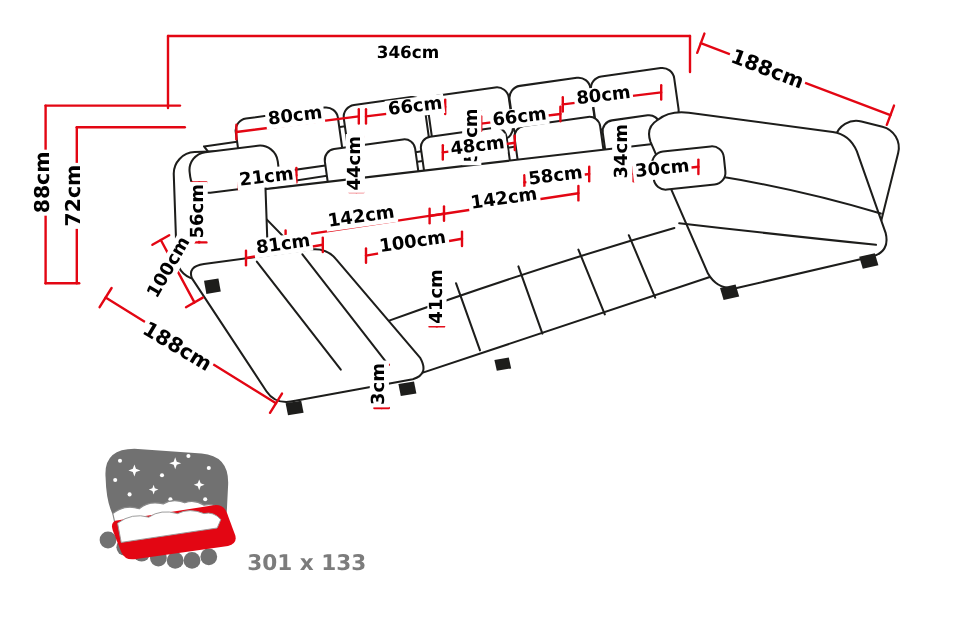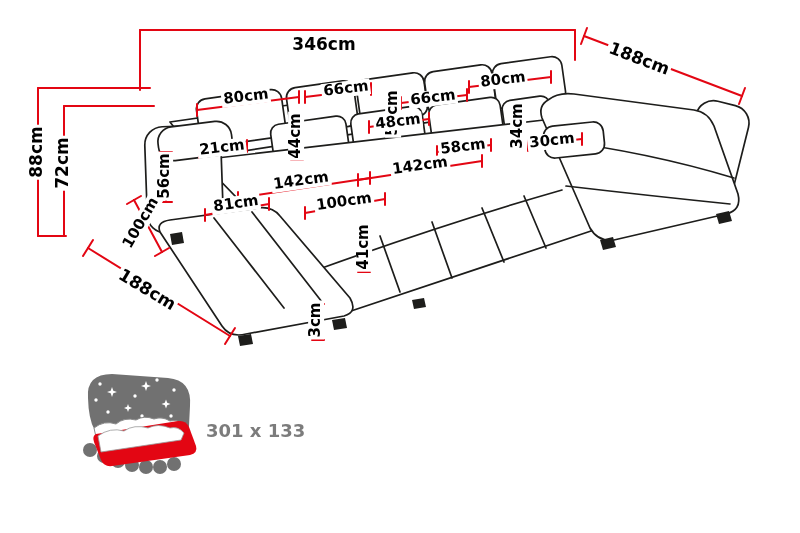--- a/index.html
+++ b/index.html
@@ -3,21 +3,21 @@
 <meta charset="utf-8">
 <style>
   html,body{margin:0;padding:0;background:#fff;}
   .stage{position:relative;width:800px;height:533px;background:#fff;overflow:hidden;
          font-family:"DejaVu Sans",sans-serif;}
   .art{position:absolute;left:0;top:0;width:800px;height:533px;}
   .dim{position:absolute;z-index:3;background:#fff;color:#000;
        font:bold 15px "DejaVu Sans",sans-serif;line-height:1.05;
        padding:0 2px;white-space:nowrap;}
   .size-label{position:absolute;z-index:3;color:#7c7c7c;
-       font:bold 18px "DejaVu Sans",sans-serif;white-space:nowrap;}
+       font:bold 18px "DejaVu Sans",sans-serif;white-space:nowrap;margin-top:39px;}
 </style>
 </head>
 <body>
 
 <div class="stage">
 
   <svg class="art" viewBox="0 0 800 533">
 
     <g stroke="#1d1d1b" stroke-width="1.7" fill="#ffffff" stroke-linejoin="round" stroke-linecap="round">
 
@@ -182,21 +182,21 @@
       </g>
 
       <path d="M94,428 q10,-8 22,-4 q8,-7 20,-4 q8,-5 18,-1 q8,-3 16,2 q8,-2 14,4 l-2,8 -86,4 z" fill="#ffffff" stroke="#8a8a8a" stroke-width="1"></path>
 
       <path d="M96,434 L178,421 Q186,420 189,427 L196,446 Q198,453 190,455 L112,466 Q104,467 101,460 L94,442 Q92,436 96,434 Z" fill="#e30613"></path>
 
       <path d="M98,436 q12,-9 26,-5 q10,-7 24,-3 q10,-5 22,0 q8,-2 14,5 l-3,7 -80,12 z" fill="#ffffff" stroke="#999999" stroke-width="0.8"></path>
     </g>
   </svg>
 
-  <div class="dim" style="left:324px;top:45px;font-size:17px;transform:translate(-50%,-50%) rotate(0deg)">346cm</div>
+  <div class="dim" style="left:340px;top:45px;font-size:14px;transform:translate(-50%,-50%) rotate(0deg)">346cm</div>
   <div class="dim" style="left:639px;top:59px;font-size:17px;transform:translate(-50%,-50%) rotate(21deg)">188cm</div>
   <div class="dim" style="left:37px;top:152px;font-size:17px;transform:translate(-50%,-50%) rotate(-90deg)">88cm</div>
   <div class="dim" style="left:63px;top:163px;font-size:17px;transform:translate(-50%,-50%) rotate(-90deg)">72cm</div>
 
   <div class="dim" style="left:246px;top:97px;transform:translate(-50%,-50%) rotate(-7deg)">80cm</div>
   <div class="dim" style="left:346px;top:89px;transform:translate(-50%,-50%) rotate(-7deg)">66cm</div>
   <div class="dim" style="left:393px;top:113px;transform:translate(-50%,-50%) rotate(-90deg)">51cm</div>
   <div class="dim" style="left:296px;top:136px;transform:translate(-50%,-50%) rotate(-90deg)">44cm</div>
   <div class="dim" style="left:398px;top:122px;transform:translate(-50%,-50%) rotate(-7deg)">48cm</div>
   <div class="dim" style="left:433px;top:98px;transform:translate(-50%,-50%) rotate(-7deg)">66cm</div>

